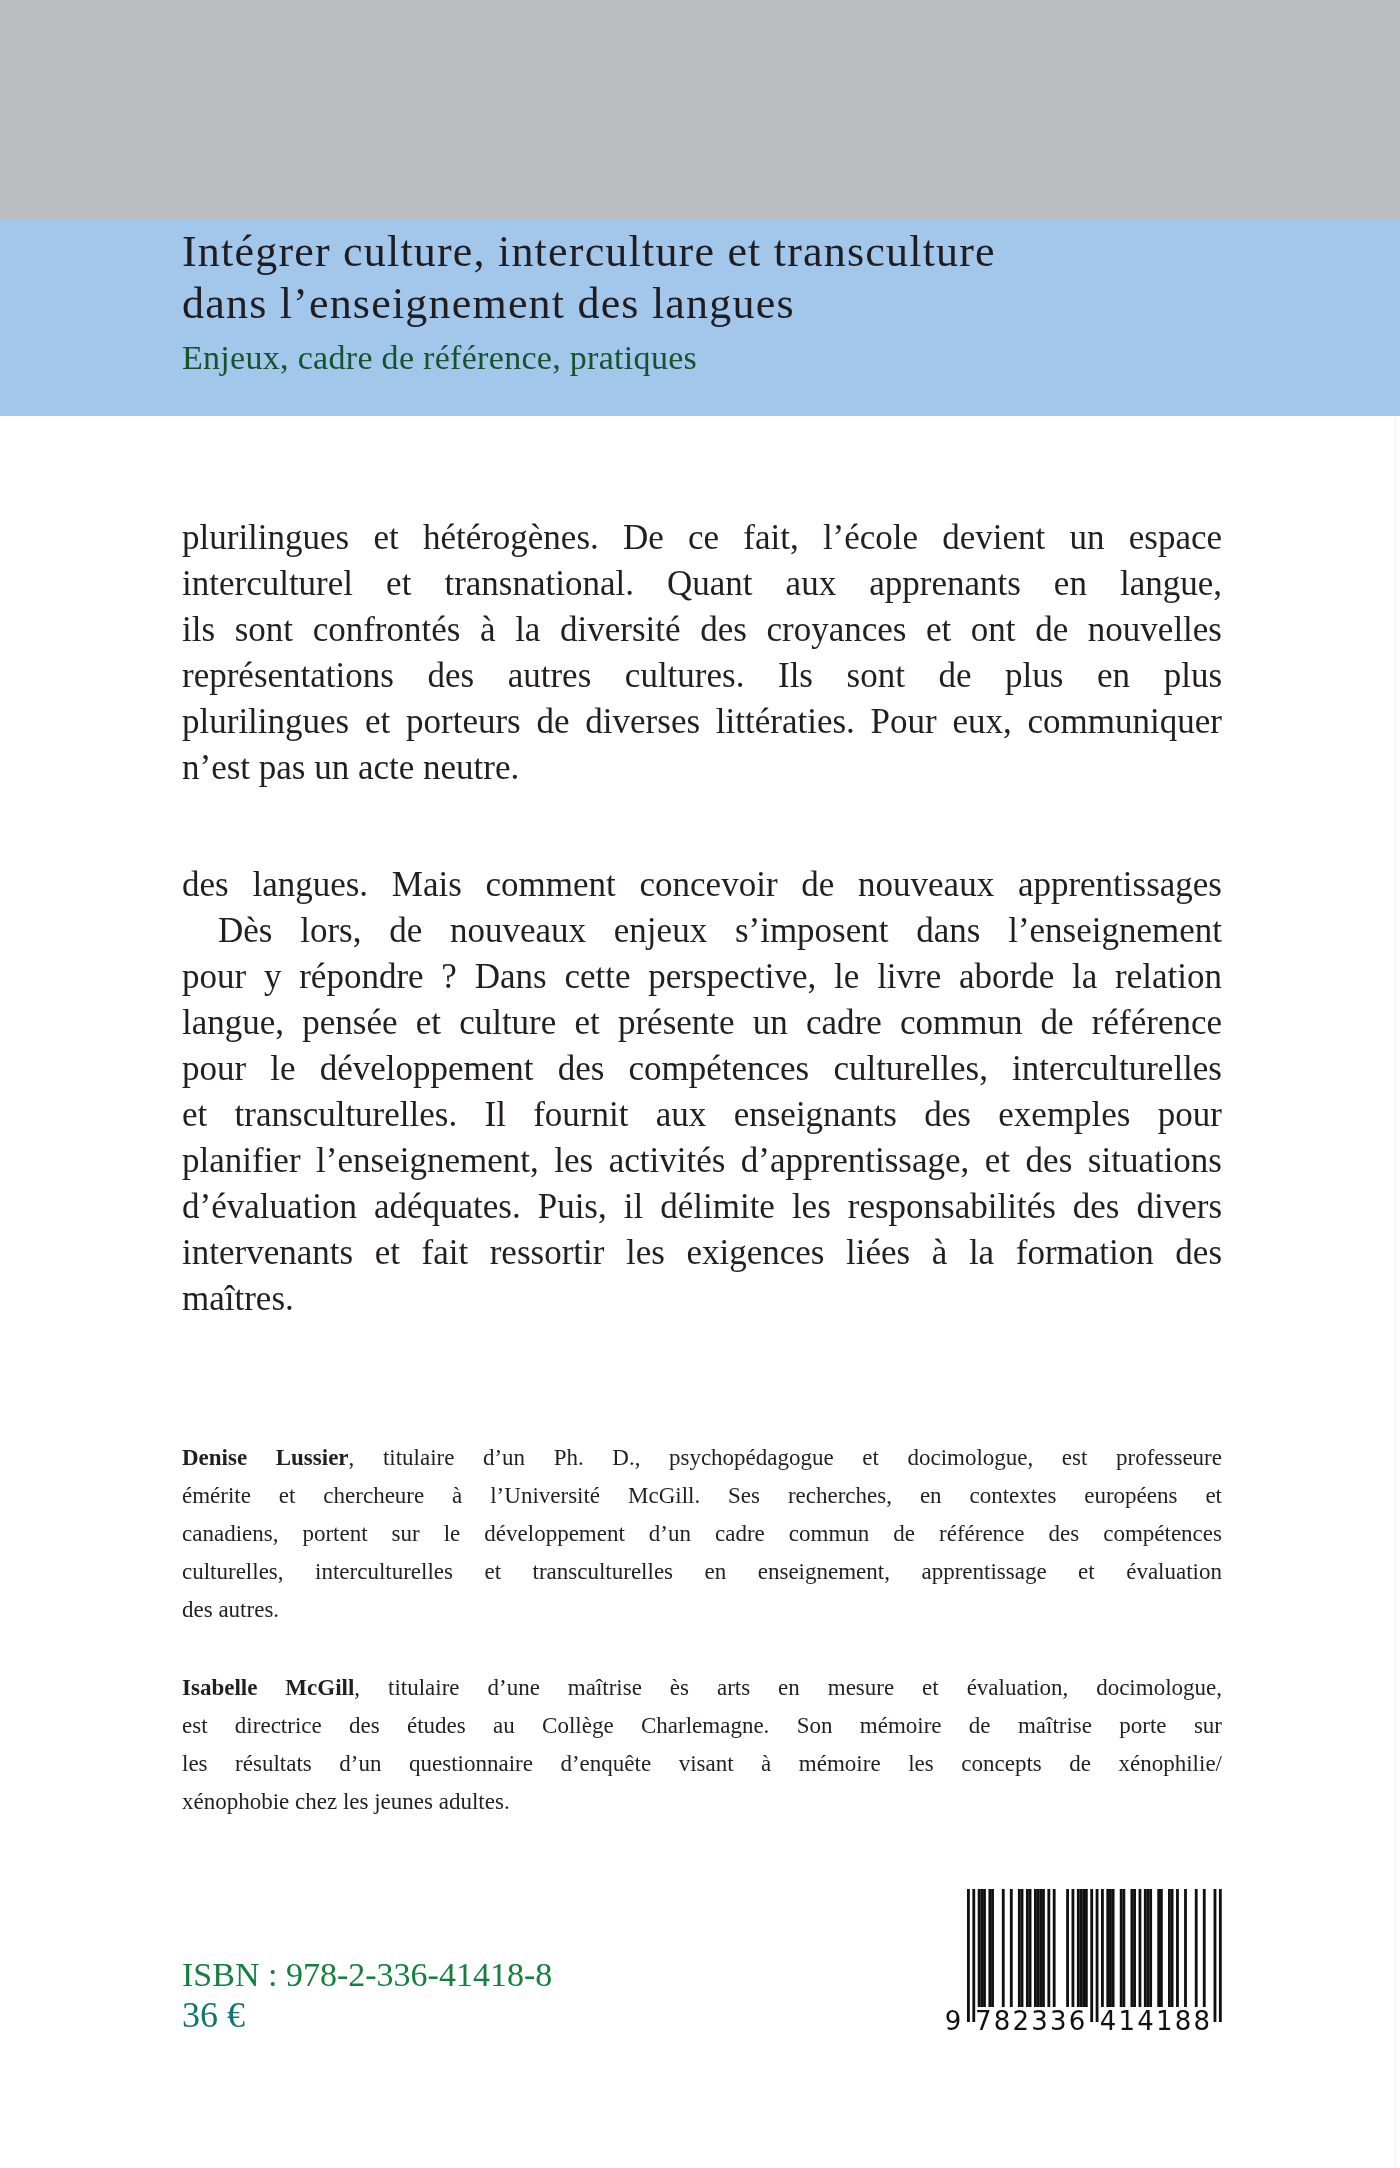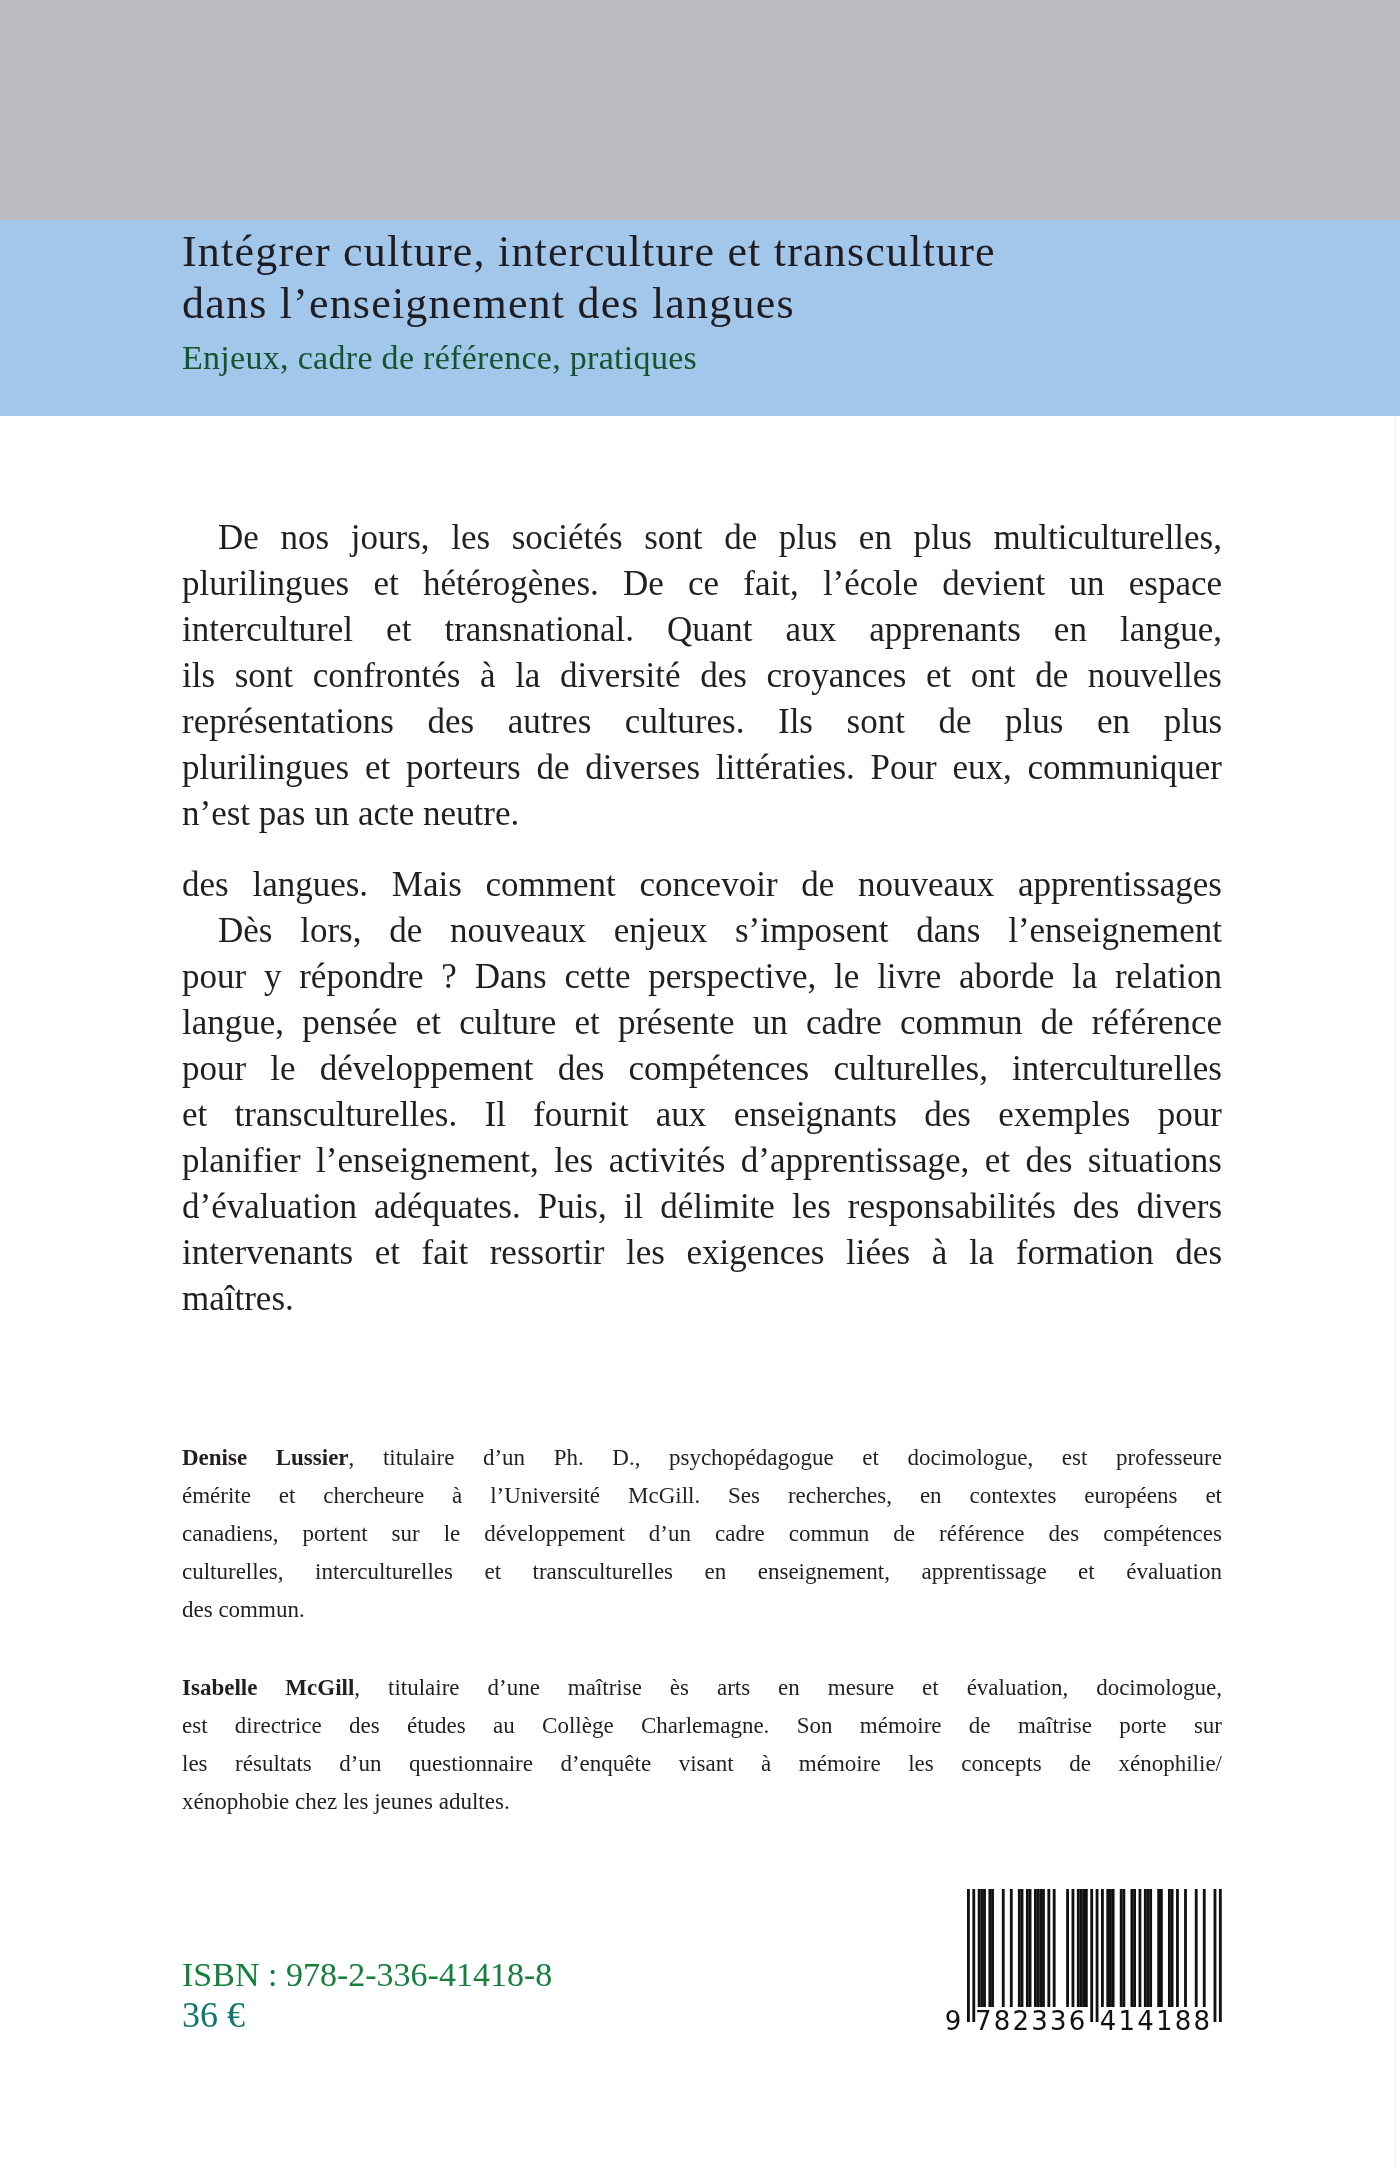--- a/index.html
+++ b/index.html
@@ -26,21 +26,20 @@
 <div class="top-band"></div>
 
 <div class="title-band"></div>
 <div class="title-line" style="top:226px;">Intégrer culture, interculture et transculture</div>
 <div class="title-line" style="top:278px;">dans l’enseignement des langues</div>
 <div class="subtitle">Enjeux, cadre de référence, pratiques</div>
 
 <div class="page-edge"></div>
 
 <div class="column body-text" style="top:515px;">
-  <span class="line" style="padding-left:36px;">De nos jours, les sociétés sont de plus en plus multiculturelles,</span>
   <span class="line">plurilingues et hétérogènes. De ce fait, l’école devient un espace</span>
   <span class="line">interculturel et transnational. Quant aux apprenants en langue,</span>
   <span class="line">ils sont confrontés à la diversité des croyances et ont de nouvelles</span>
   <span class="line">représentations des autres cultures. Ils sont de plus en plus</span>
   <span class="line">plurilingues et porteurs de diverses littératies. Pour eux, communiquer</span>
   <span class="line last">n’est pas un acte neutre.</span>
 </div>
 
 <div class="column body-text" style="top:862px;">
   <span class="line">des langues. Mais comment concevoir de nouveaux apprentissages</span>
@@ -53,21 +52,21 @@
   <span class="line">d’évaluation adéquates. Puis, il délimite les responsabilités des divers</span>
   <span class="line">intervenants et fait ressortir les exigences liées à la formation des</span>
   <span class="line last">maîtres.</span>
 </div>
 
 <div class="column bio" style="top:1439px;">
   <span class="line"><span class="name">Denise Lussier</span><span>, titulaire d’un Ph. D., psychopédagogue et docimologue, est professeure</span></span>
   <span class="line">émérite et chercheure à l’Université McGill. Ses recherches, en contextes européens et</span>
   <span class="line">canadiens, portent sur le développement d’un cadre commun de référence des compétences</span>
   <span class="line">culturelles, interculturelles et transculturelles en enseignement, apprentissage et évaluation</span>
-  <span class="line last">des commun.</span>
+  <span class="line last">des autres.</span>
 </div>
 
 <div class="column bio" style="top:1669px;">
   <span class="line"><span class="name">Isabelle McGill</span><span>, titulaire d’une maîtrise ès arts en mesure et évaluation, docimologue,</span></span>
   <span class="line">est directrice des études au Collège Charlemagne. Son mémoire de maîtrise porte sur</span>
   <span class="line">les résultats d’un questionnaire d’enquête visant à mémoire les concepts de xénophilie/</span>
   <span class="line last">xénophobie chez les jeunes adultes.</span>
 </div>
 
 <div class="isbn">ISBN : 978-2-336-41418-8</div>

